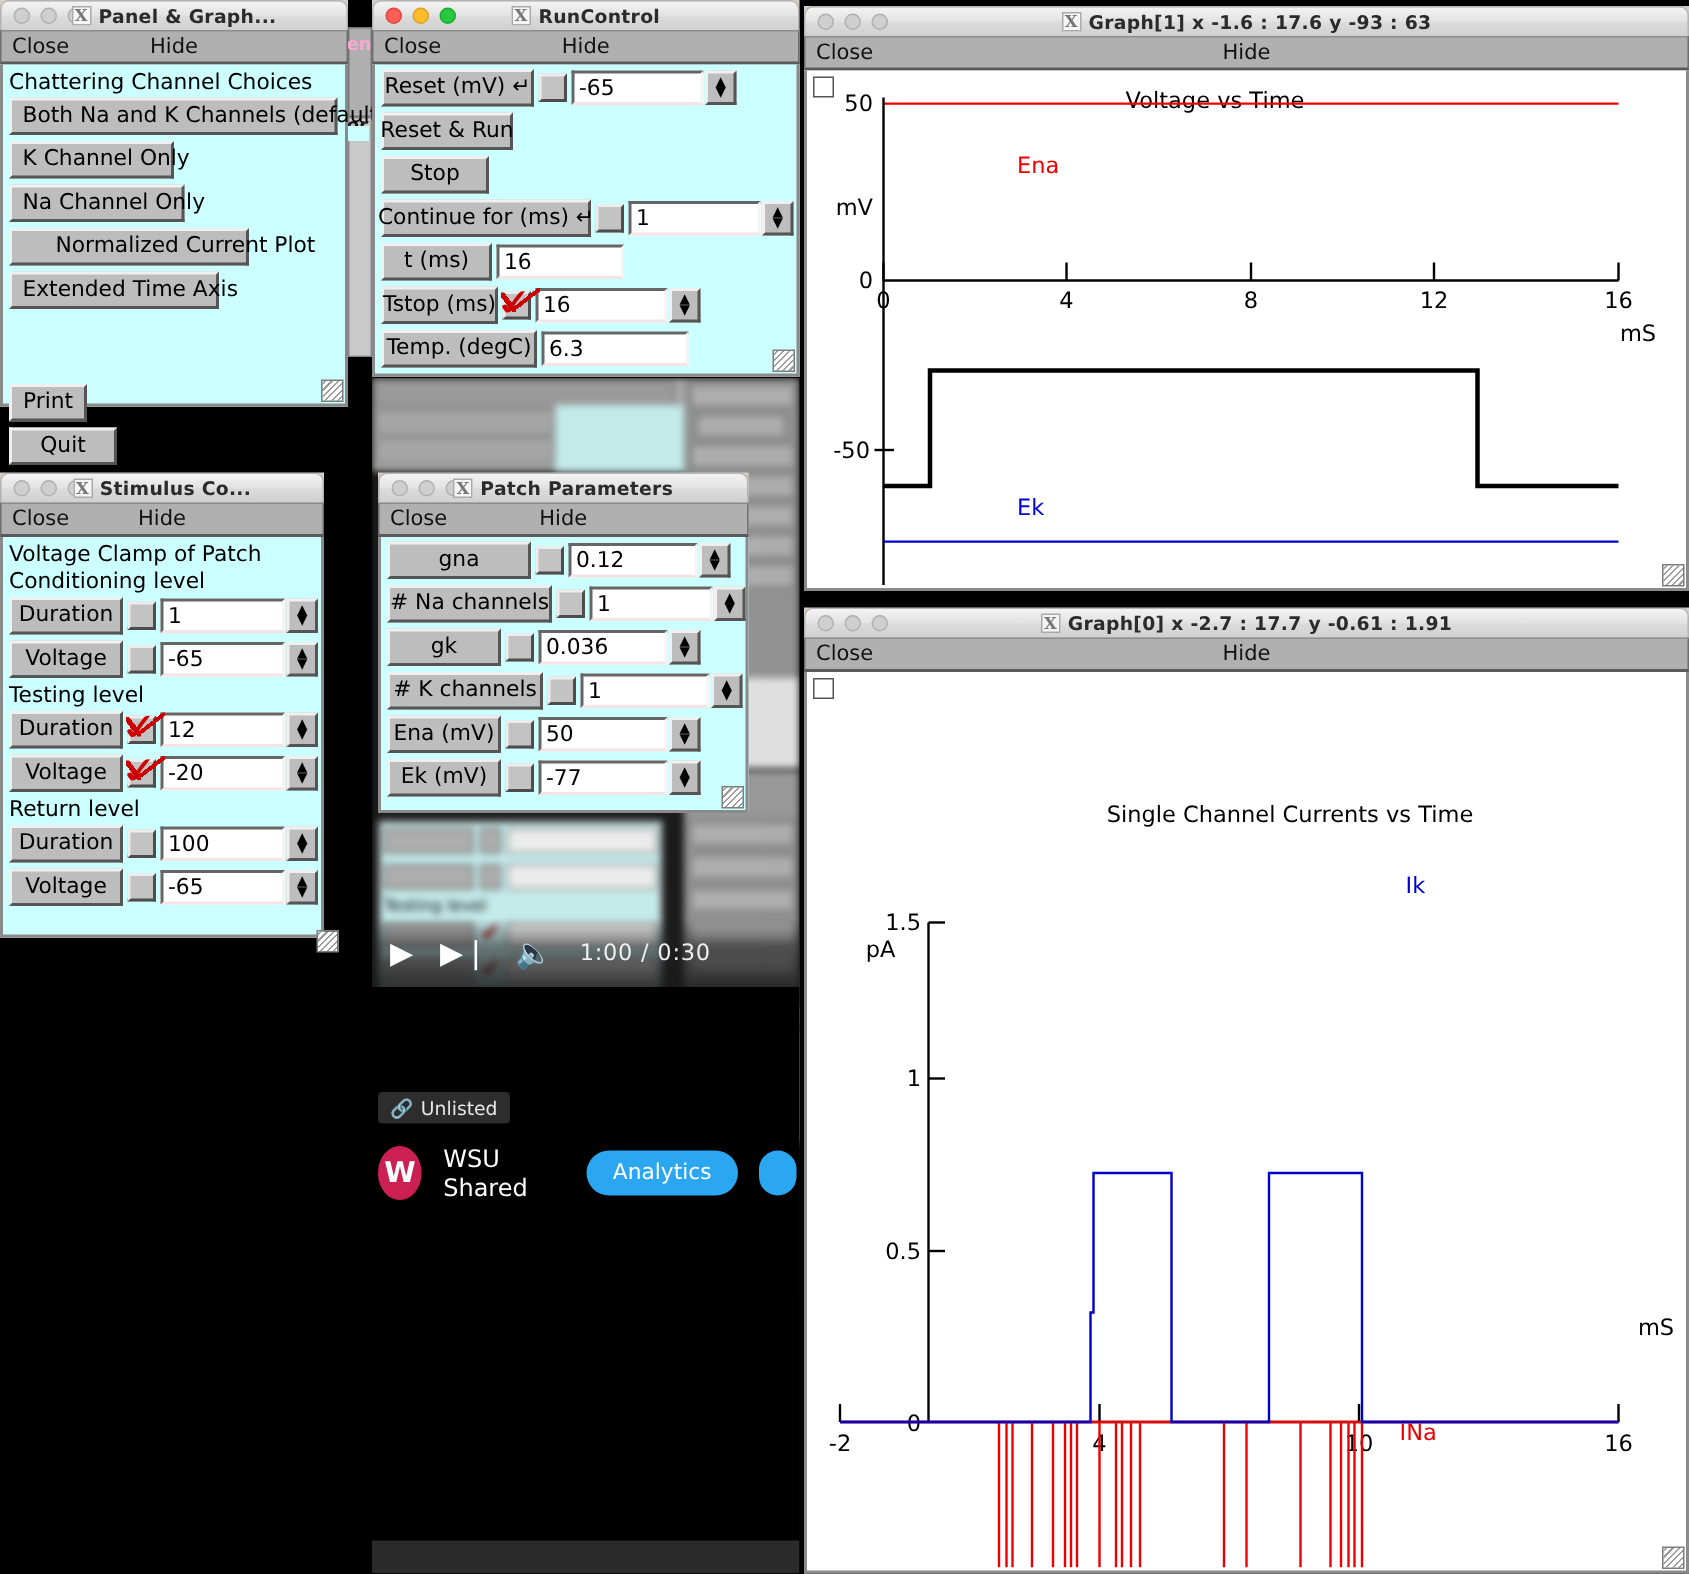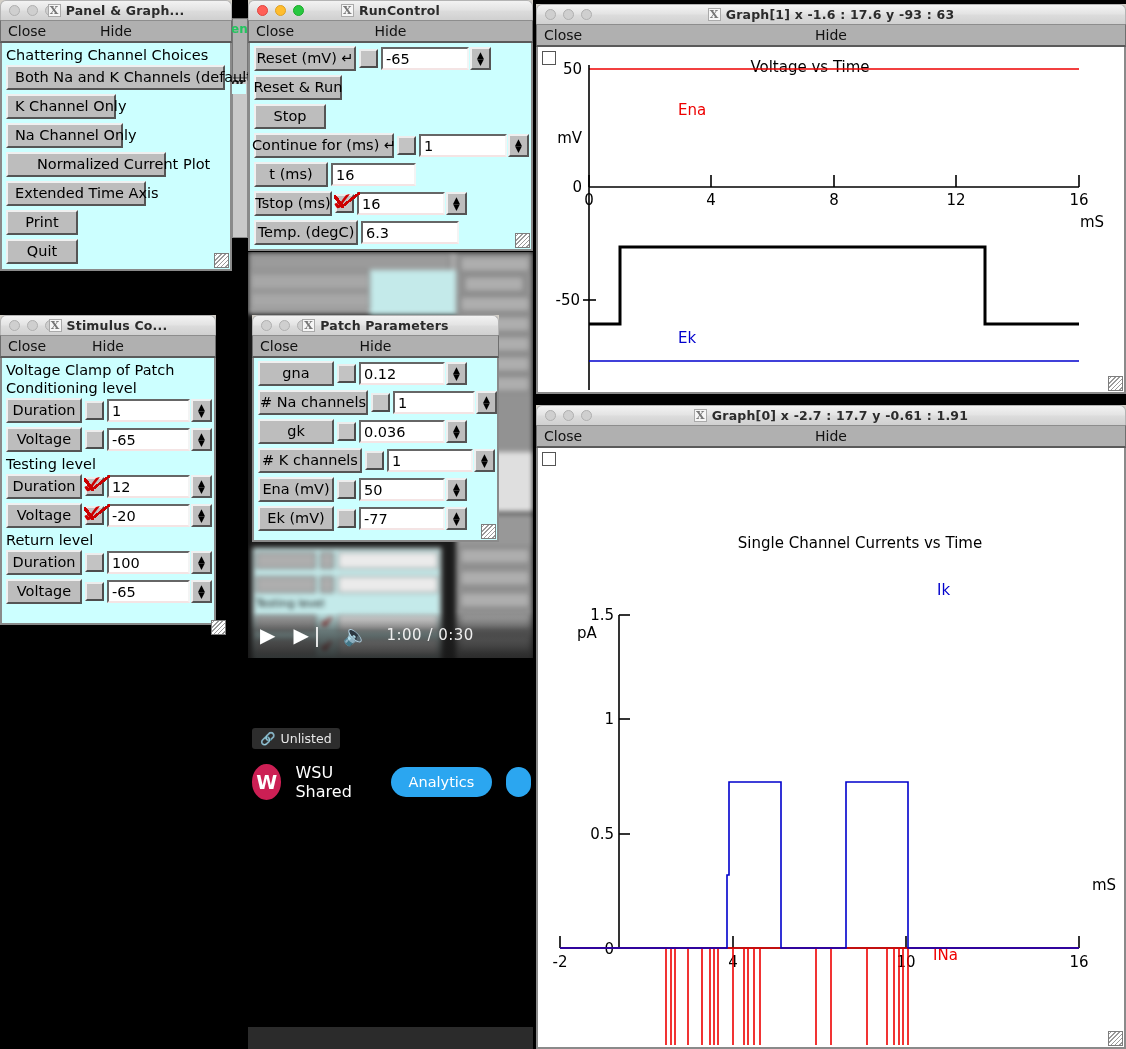--- a/index.html
+++ b/index.html
@@ -254,21 +254,21 @@
         <div class="chan-name">WSU Shared</div>
         <div class="pill">Analytics</div>
         <div class="pill" style="padding:7px 10px;">&nbsp;</div>
       </div>
       <div style="position:absolute; left:0; bottom:0; width:285px; height:22px; background:#2b2b2b;"></div>
     </div>
   </div>
 
   <div style="position:absolute; left:232px; top:18px; width:16px; height:60px; background:#b0b0b0; border:1px solid #757575;"></div>
   <div style="position:absolute; left:232px; top:78px; width:16px; height:160px; background:#c9c9c9; border:1px solid #8a8a8a;"></div>
-  <div style="position:absolute; left:231px; top:22px; font-size:12px; font-weight:bold; color:#22c55e;text-align:right;">en</div>
+  <div style="position:absolute; left:231px; top:22px; font-size:12px; font-weight:bold; color:#f9a8d4;text-align:right;">en</div>
   <div style="position:absolute; left:231px; top:76px; font-size:12px; font-weight:bold; font-style:italic; color:#1a1a1a;">or</div>
   <div style="position:absolute; left:232px; top:84px; width:14px; height:10px; background:#ccffff;"></div>
 
   <div class="win" style="left:0px; top:0px; width:232px;">
     <div class="titlebar">
       <div class="lights">
         <span class="light"></span>
         <span class="light"></span>
         <span class="light"></span>
       </div>
@@ -292,21 +292,21 @@
       <div class="row">
           <div class="nbtn" style="width:117px;">Na Channel Only</div>
         </div>
       <div class="row">
           <div class="nbtn" style="width:160px;padding-left:29px;">Normalized Current Plot</div>
         </div>
       <div class="row">
           <div class="nbtn" style="width:140px;">Extended Time Axis</div>
         </div>
       <div class="row">
-          <div class="nbtn" style="width:72px;">Print</div>
+          <div class="nbtn" style="width:52px;margin-top:46px;">Print</div>
         </div>
       <div class="row">
           <div class="nbtn" style="width:72px;">Quit</div>
         </div>
       <div class="resize-grip"></div>
     </div>
   </div>
 
   <div class="win" style="left:248px; top:0px; width:285px;">
     <div class="titlebar">
@@ -469,21 +469,21 @@
         <span class="xglyph">X</span>
         <span>Patch Parameters</span>
       </div>
     </div>
     <div class="menubar">
       <span class="mi close">Close</span>
       <span class="mi hide">Hide</span>
     </div>
     <div class="panelbody" style="height:184px;">
       <div class="row">
-        <div class="nbtn labelbtn" style="width:76px;text-align:right;">gna</div>
+        <div class="nbtn labelbtn" style="width:96px;text-align:right;">gna</div>
         <div class="checkbox"></div>
         <div class="field" style="width:86px;">0.12</div>
         <div class="spin">
             <i>▲</i>
             <i>▼</i>
           </div>
       </div>
       <div class="row">
         <div class="nbtn labelbtn" style="width:110px;"># Na channels</div>
         <div class="checkbox"></div>

